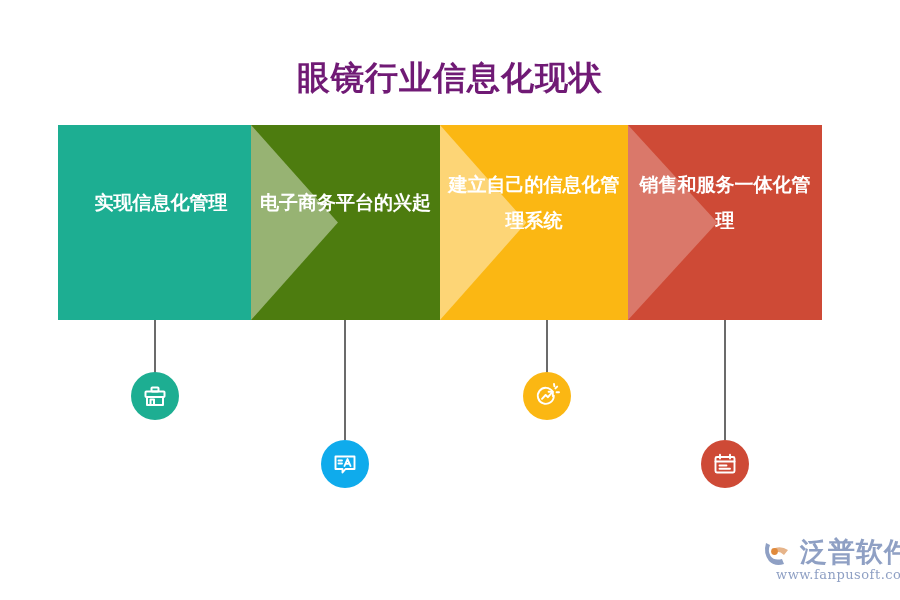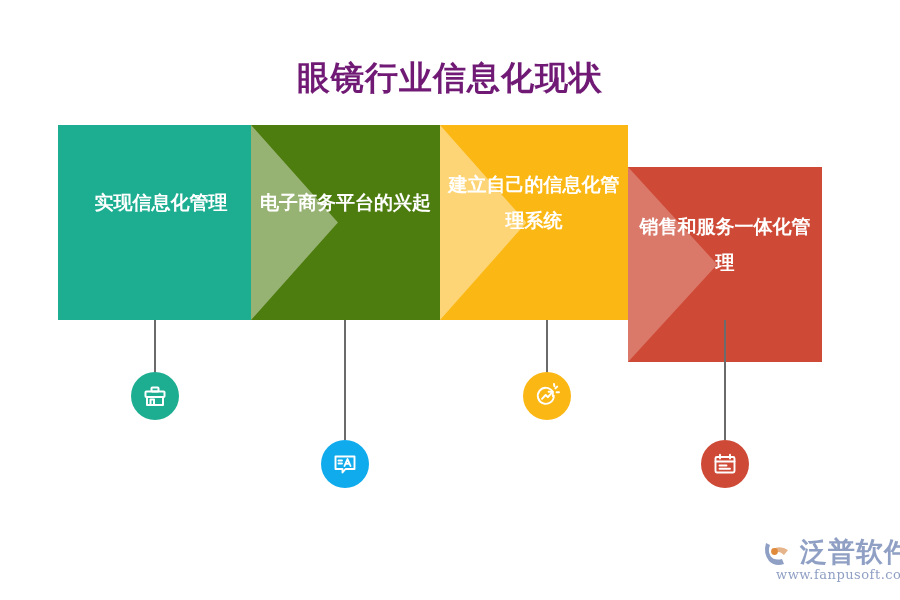--- a/index.html
+++ b/index.html
@@ -169,21 +169,21 @@
       </div>
     </div>
 
     <div class="seg" style="left:382px; width:188px; background:#FBB713;">
       <div class="wedge" style="clip-path: polygon(0% 0%, 0% 100%, 46% 50%);"></div>
       <div class="seg-label">
         <span>建立自己的信息化管理系统</span>
       </div>
     </div>
 
-    <div class="seg" style="left:570px; width:194px; background:#CE4A36;margin-top:42px;">
+    <div class="seg" style="left:570px; width:194px; background:#CE4A36;">
       <div class="wedge" style="clip-path: polygon(0% 0%, 0% 100%, 46% 50%); opacity:0.26;"></div>
       <div class="seg-label">
         <span>销售和服务一体化管理</span>
       </div>
     </div>
 
   </div>
 
   <div class="connector" style="left: 154px; top: 320px; height: 53px; background: rgb(107, 107, 107);"></div>
   <div class="connector" style="left: 344px; top: 320px; height: 120px; background: rgb(107, 107, 107);"></div>

